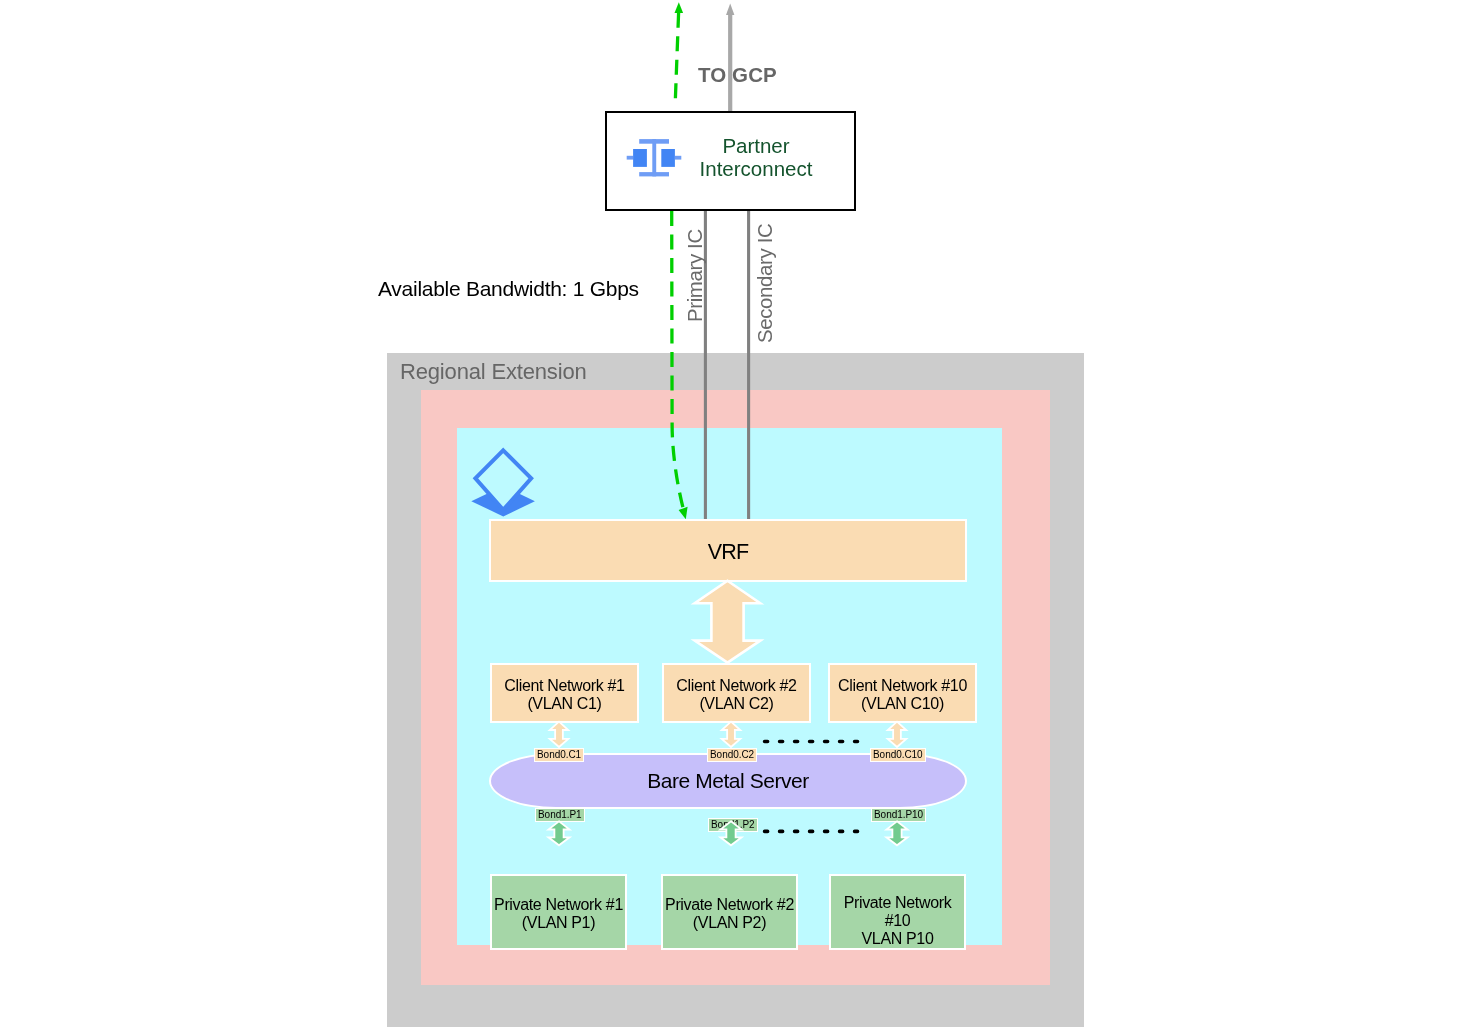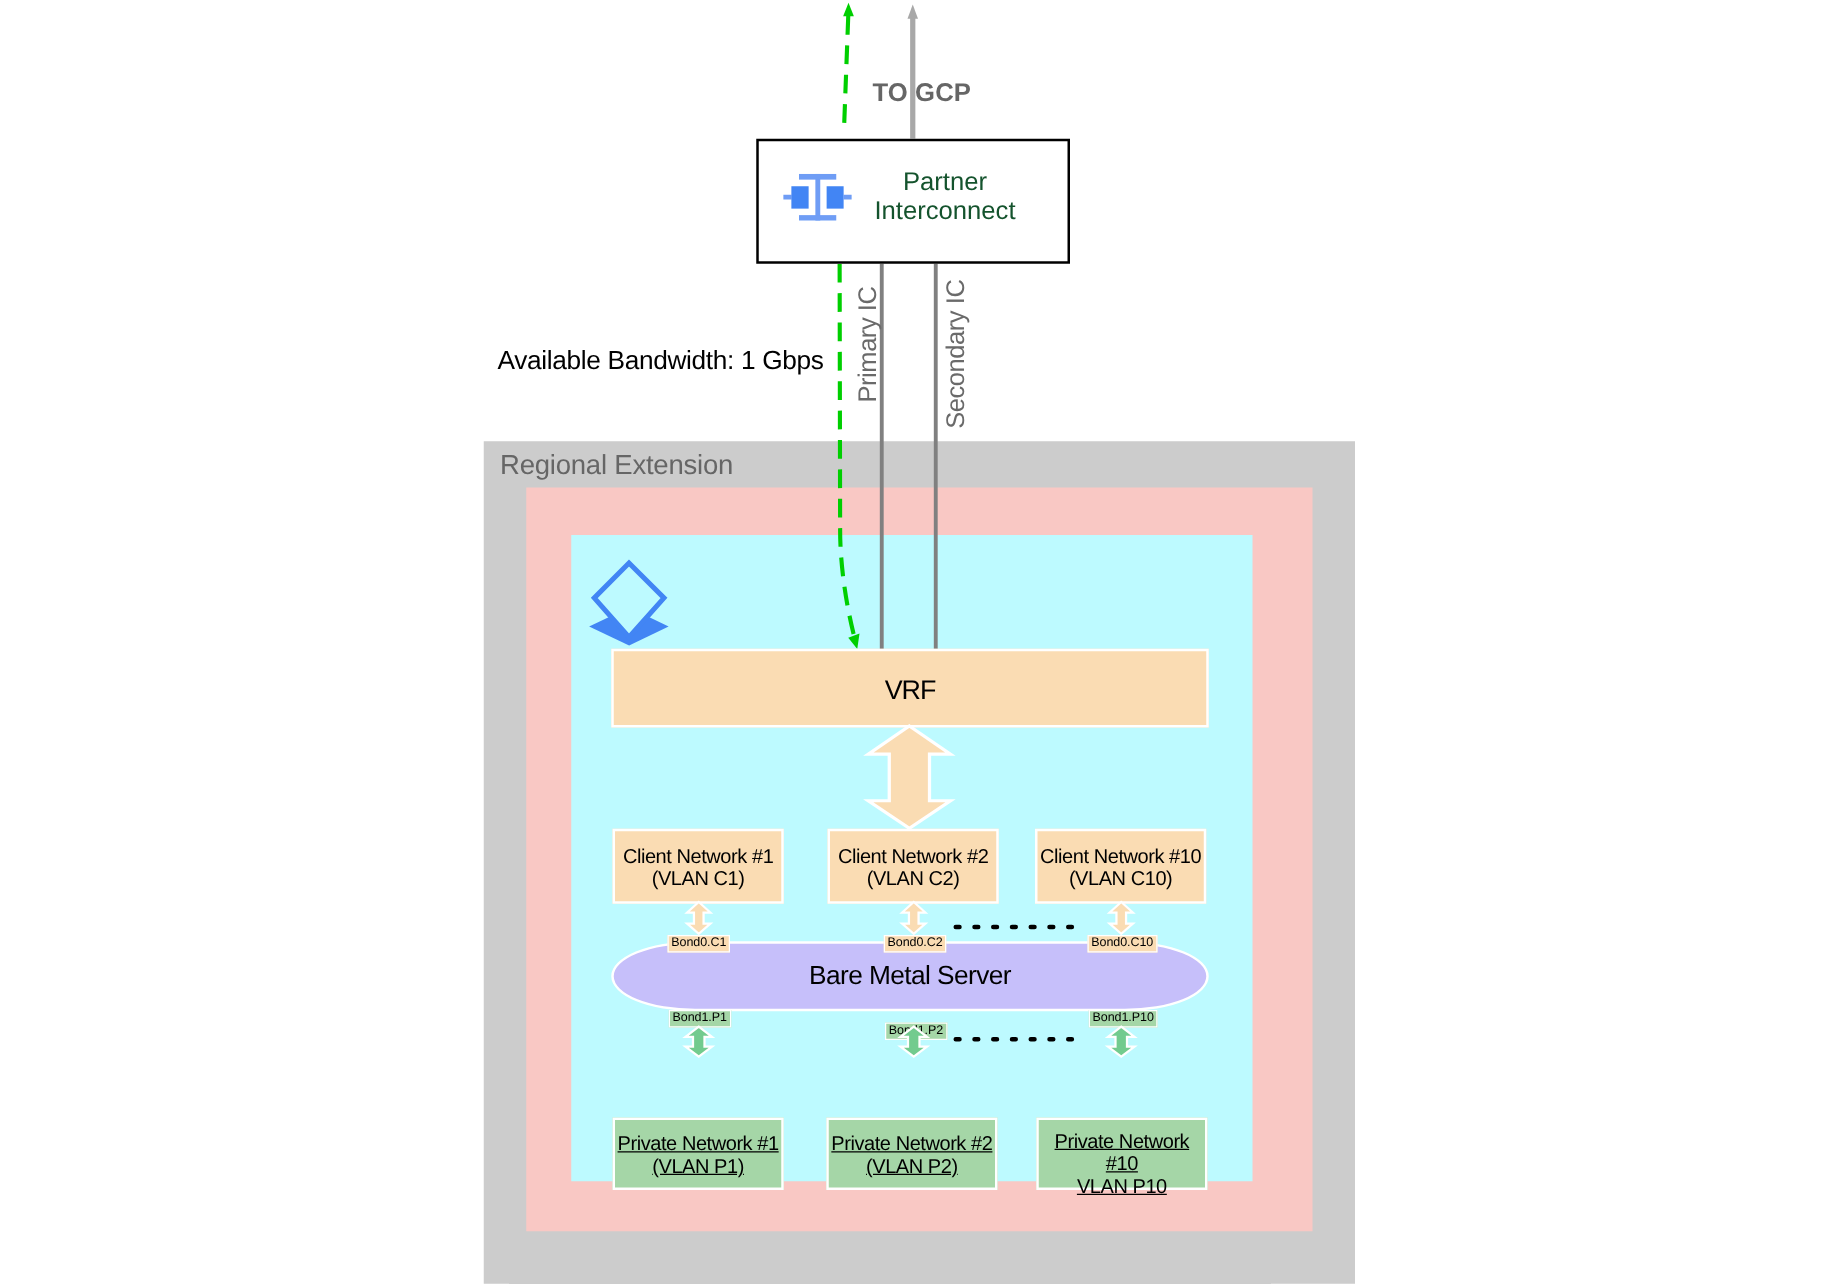--- a/index.html
+++ b/index.html
@@ -12,37 +12,37 @@
   #gray-box{left:387px;top:353px;width:697px;height:674px;background:#cccccc;}
   #regional-label{left:400px;top:361px;font-size:22px;color:#666666;letter-spacing:-0.17px;white-space:nowrap;line-height:22px;}
   #pink-box{left:421px;top:390px;width:629px;height:595px;background:#f9c8c4;}
   #cyan-box{left:457px;top:428px;width:545px;height:517px;background:#bdfaff;}
   
   #pi-box{left:604.7px;top:110.6px;width:251.3px;height:100.4px;background:#ffffff;border:2.7px solid #000000;box-sizing:border-box;}
   #pi-title{left:676px;top:133.5px;width:160px;font-size:20.5px;color:#14532d;line-height:23.6px;text-align:center;letter-spacing:0px;}
   #pi-icon{left:626px;top:139px;width:56px;height:38px;}
   
   #togcp{left:698px;top:64px;font-size:20.5px;font-weight:bold;color:#666666;white-space:nowrap;letter-spacing:0.1px;line-height:21px;}
-  #bandwidth{left:378px;top:278px;font-size:21px;color:#000;white-space:nowrap;letter-spacing:-0.27px;line-height:22px;margin-left:20px;}
+  #bandwidth{left:378px;top:278px;font-size:21px;color:#000;white-space:nowrap;letter-spacing:-0.27px;line-height:22px;}
   .iclabel{position:absolute;font-size:20.4px;color:#6a6a6a;white-space:nowrap;letter-spacing:-0.35px;transform-origin:0 0;transform:rotate(-90deg);line-height:20px;}
   #ic-primary{left:685px;top:322px;}
   #ic-secondary{left:755px;top:343px;}
   
   .netbox{box-sizing:border-box;border:2px solid #ffffff;display:flex;align-items:center;justify-content:center;text-align:center;font-size:16px;letter-spacing:-0.35px;color:#000;line-height:18px;padding-top:4px;}
   .orange{background:#fadcb3;}
   .green{background:#a5d6a7;}
   #vrf{left:489px;top:519px;width:478px;height:63px;font-size:21.5px;letter-spacing:-0.9px;padding-top:3px;}
   #bms{left:489px;top:753px;width:478px;height:56px;background:#c6bffa;border:2.5px solid #ffffff;box-sizing:border-box;border-radius:67px/28px;display:flex;align-items:center;justify-content:center;font-size:21px;letter-spacing:-0.45px;color:#000;}
   .bondlabel{box-sizing:content-box;border:1.5px solid #ffffff;display:flex;align-items:center;justify-content:center;font-size:10px;letter-spacing:-0.05px;color:#000;white-space:nowrap;height:12px;padding:0 2px;line-height:12px;}
   #layers-icon{left:469px;top:446px;width:72px;height:76px;}
-  .cn{top:663px;width:137px;height:60px;}
+  .cn{top:663px;width:149px;height:60px;}
   #cn0{left:490px;}
   #cn1{left:662px;}
   #cn2{left:828px;}
-  .pn{top:894px;width:137px;height:58px;text-decoration:underline;}
+  .pn{top:874px;width:137px;height:76px;}
   #pn0{left:490px;}
   #pn1{left:661px;}
   #pn2{left:829px;padding-top:12px;}
   #pn2>div{position:relative;top:2.5px;}
   #b0c0{left:534px;top:747.6px;}
   #b0c1{left:707px;top:747.6px;}
   #b0c2{left:870px;top:747.6px;}
   #b1p0{left:535px;top:807.5px;}
   #b1p1{left:708px;top:818px;}
   #b1p2{left:871px;top:807.5px;}

